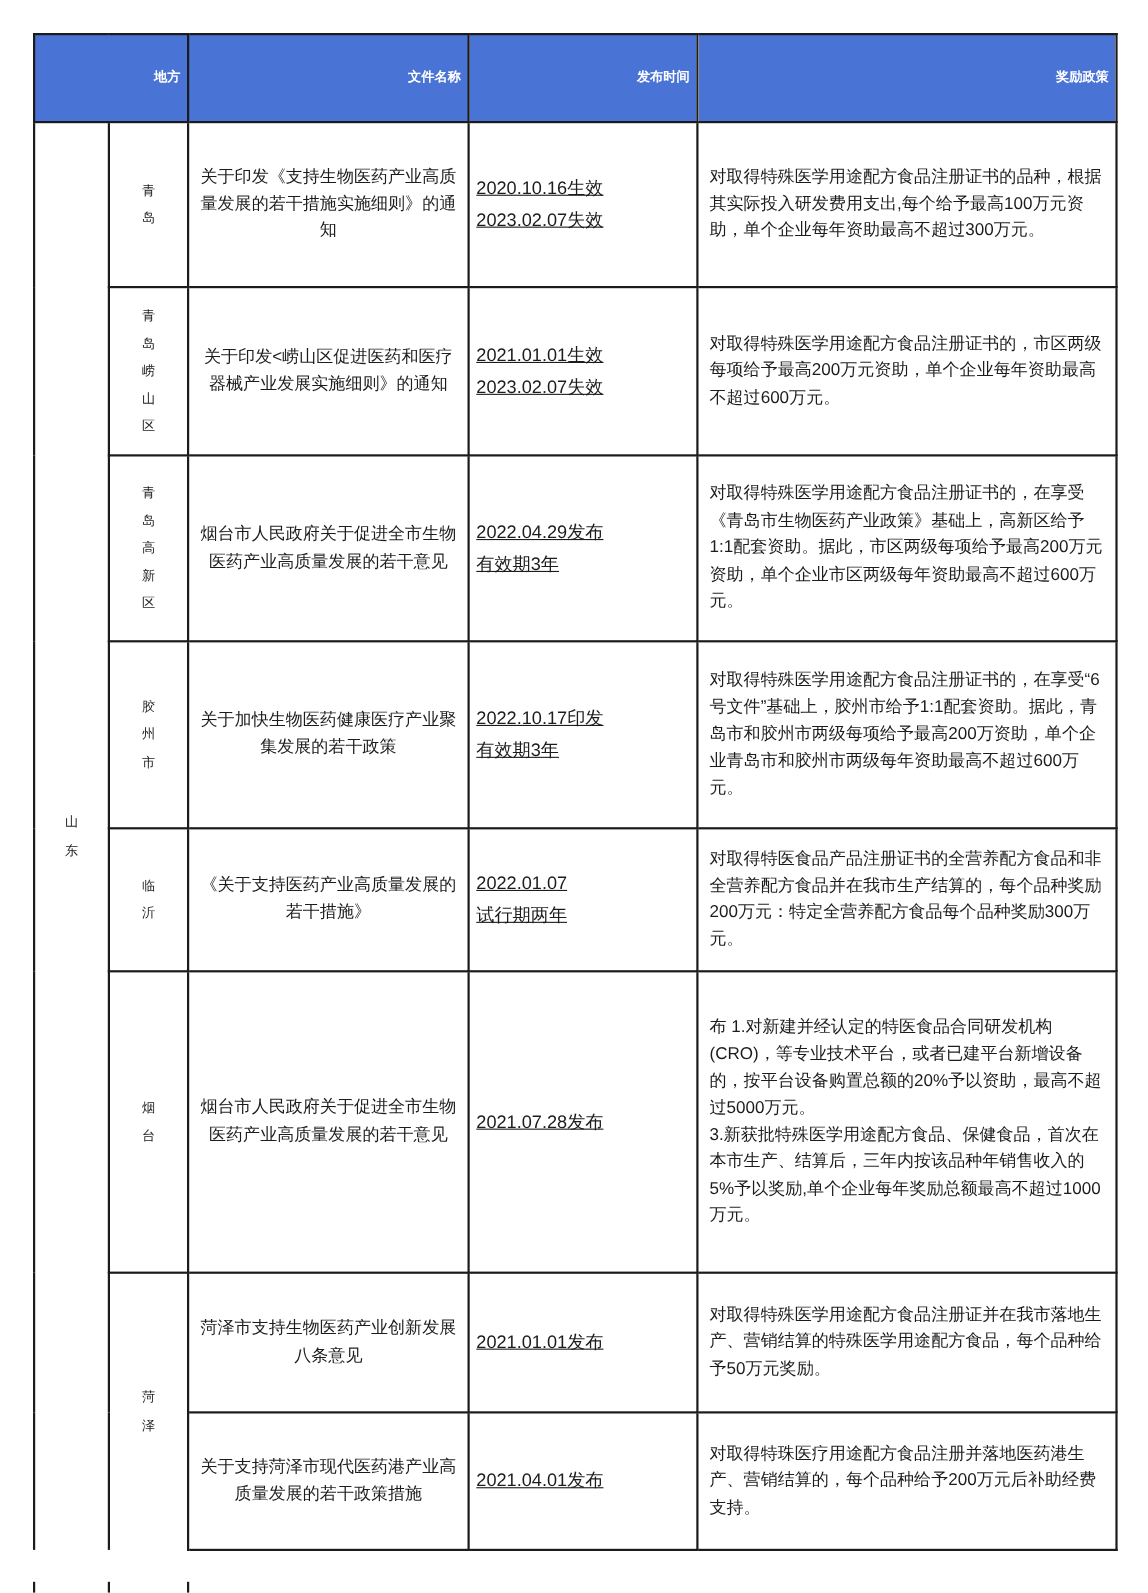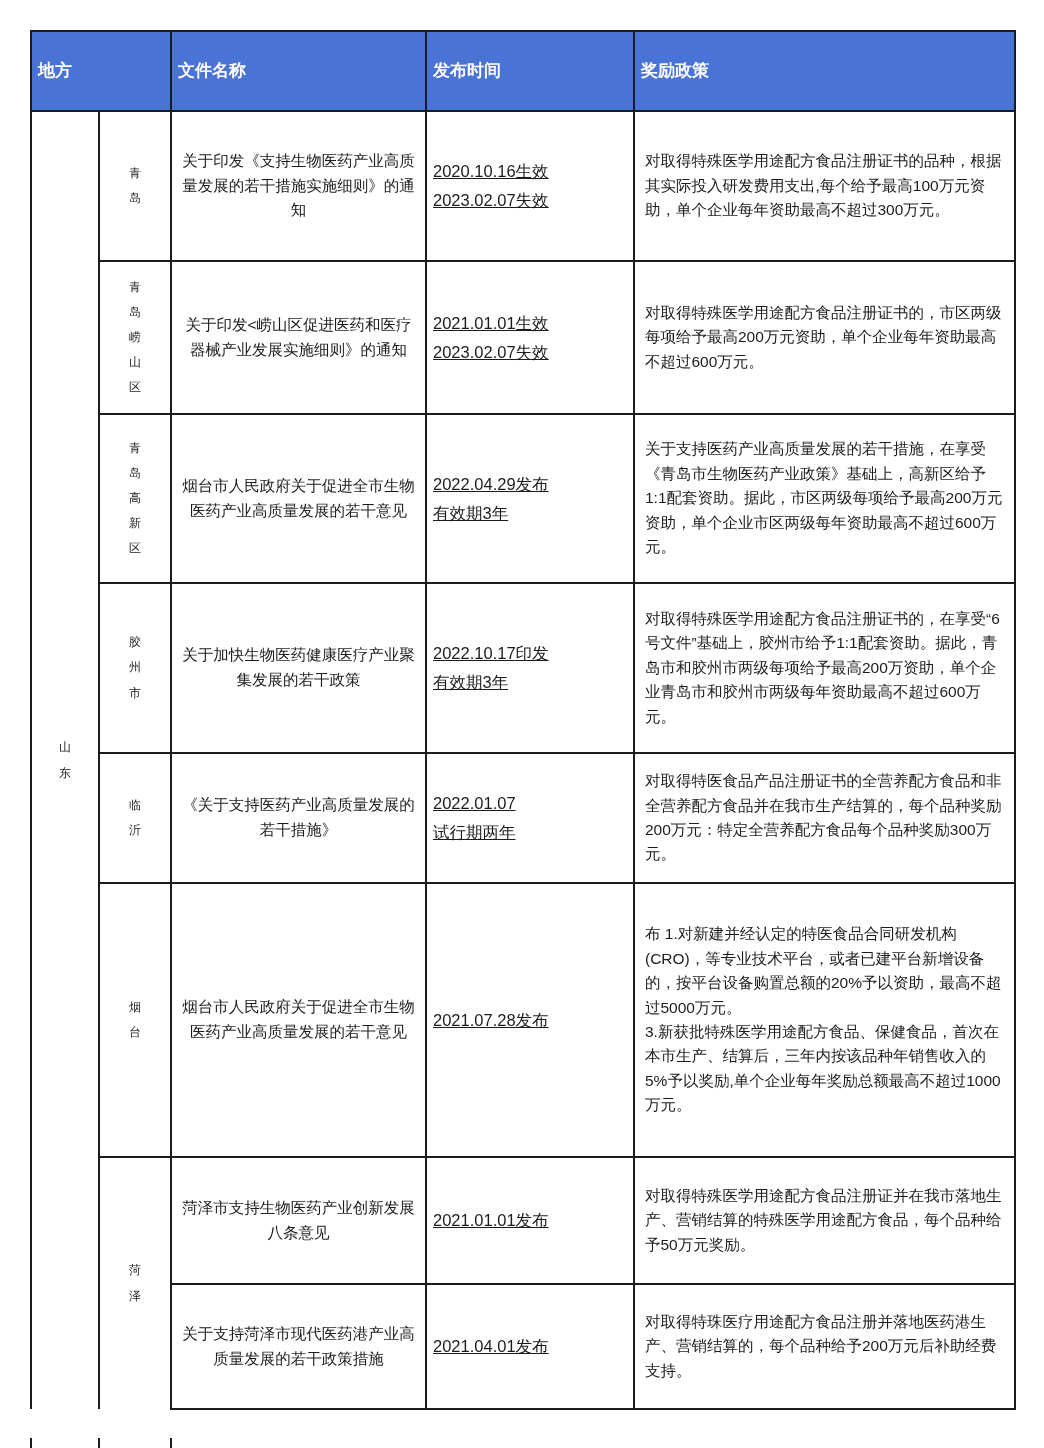--- a/index.html
+++ b/index.html
@@ -38,22 +38,22 @@
     padding: 4px 6px;
     font-size: 15.5px;
     line-height: 1.6;
     vertical-align: middle;
     overflow: hidden;
   }
   .policy-table th {
     background: var(--header-bg);
     color: var(--header-text);
     font-weight: bold;
-    font-size: 17px;
-    text-align: left;
+    font-size: 12px;
+    text-align: right;
   }
   .col-province { width: 68px; }
   .col-city     { width: 72px; }
   .col-doc      { width: 255px; }
   .col-date     { width: 208px; }
   .col-policy   { width: 381px; }
 
   td.province-cell, td.city-cell {
     text-align: center;
     padding: 2px;
@@ -134,21 +134,21 @@
       <td class="policy-cell">对取得特殊医学用途配方食品注册证书的，市区两级每项给予最高200万元资助，单个企业每年资助最高不超过600万元。</td>
     </tr>
 
     <tr style="height:169px;">
       <td class="city-cell">
         <span class="stack">青岛高新区</span>
       </td>
       <td class="doc-cell">烟台市人民政府关于促进全市生物医药产业高质量发展的若干意见</td>
       <td class="date-cell">2022.04.29发布
 有效期3年</td>
-      <td class="policy-cell">关于支持医药产业高质量发展的若干措施，在享受《青岛市生物医药产业政策》基础上，高新区给予1:1配套资助。据此，市区两级每项给予最高200万元资助，单个企业市区两级每年资助最高不超过600万元。</td>
+      <td class="policy-cell">对取得特殊医学用途配方食品注册证书的，在享受《青岛市生物医药产业政策》基础上，高新区给予1:1配套资助。据此，市区两级每项给予最高200万元资助，单个企业市区两级每年资助最高不超过600万元。</td>
     </tr>
 
     <tr style="height:170px;">
       <td class="city-cell">
         <span class="stack">胶州市</span>
       </td>
       <td class="doc-cell">关于加快生物医药健康医疗产业聚集发展的若干政策</td>
       <td class="date-cell">2022.10.17印发
 有效期3年</td>
       <td class="policy-cell">对取得特殊医学用途配方食品注册证书的，在享受“6号文件”基础上，胶州市给予1:1配套资助。据此，青岛市和胶州市两级每项给予最高200万资助，单个企业青岛市和胶州市两级每年资助最高不超过600万元。</td>

